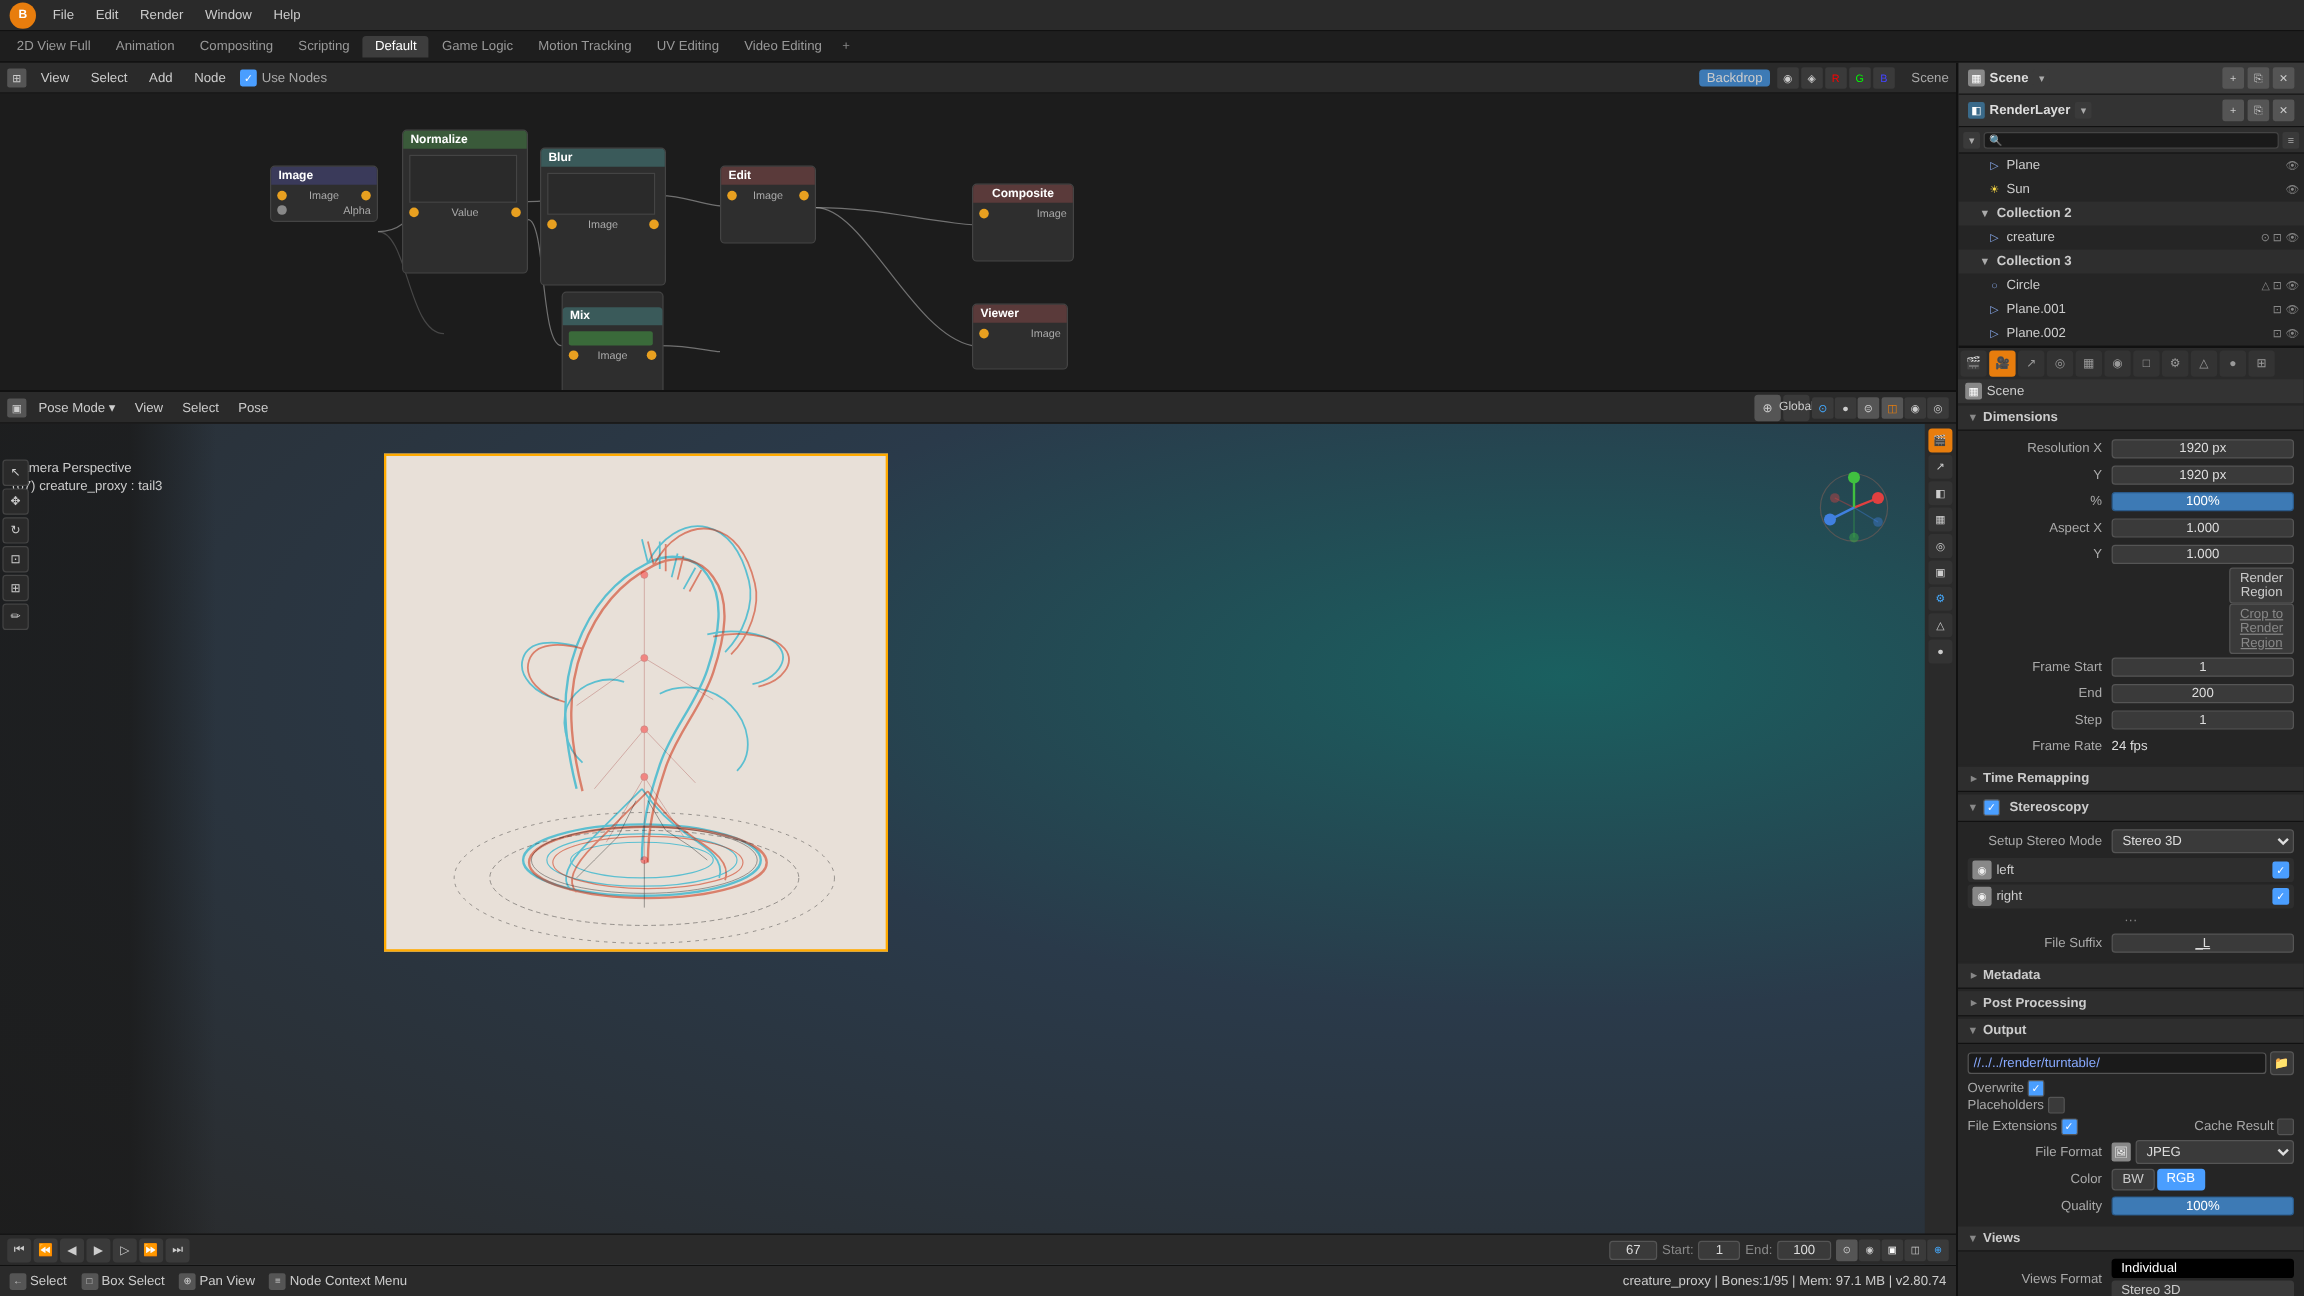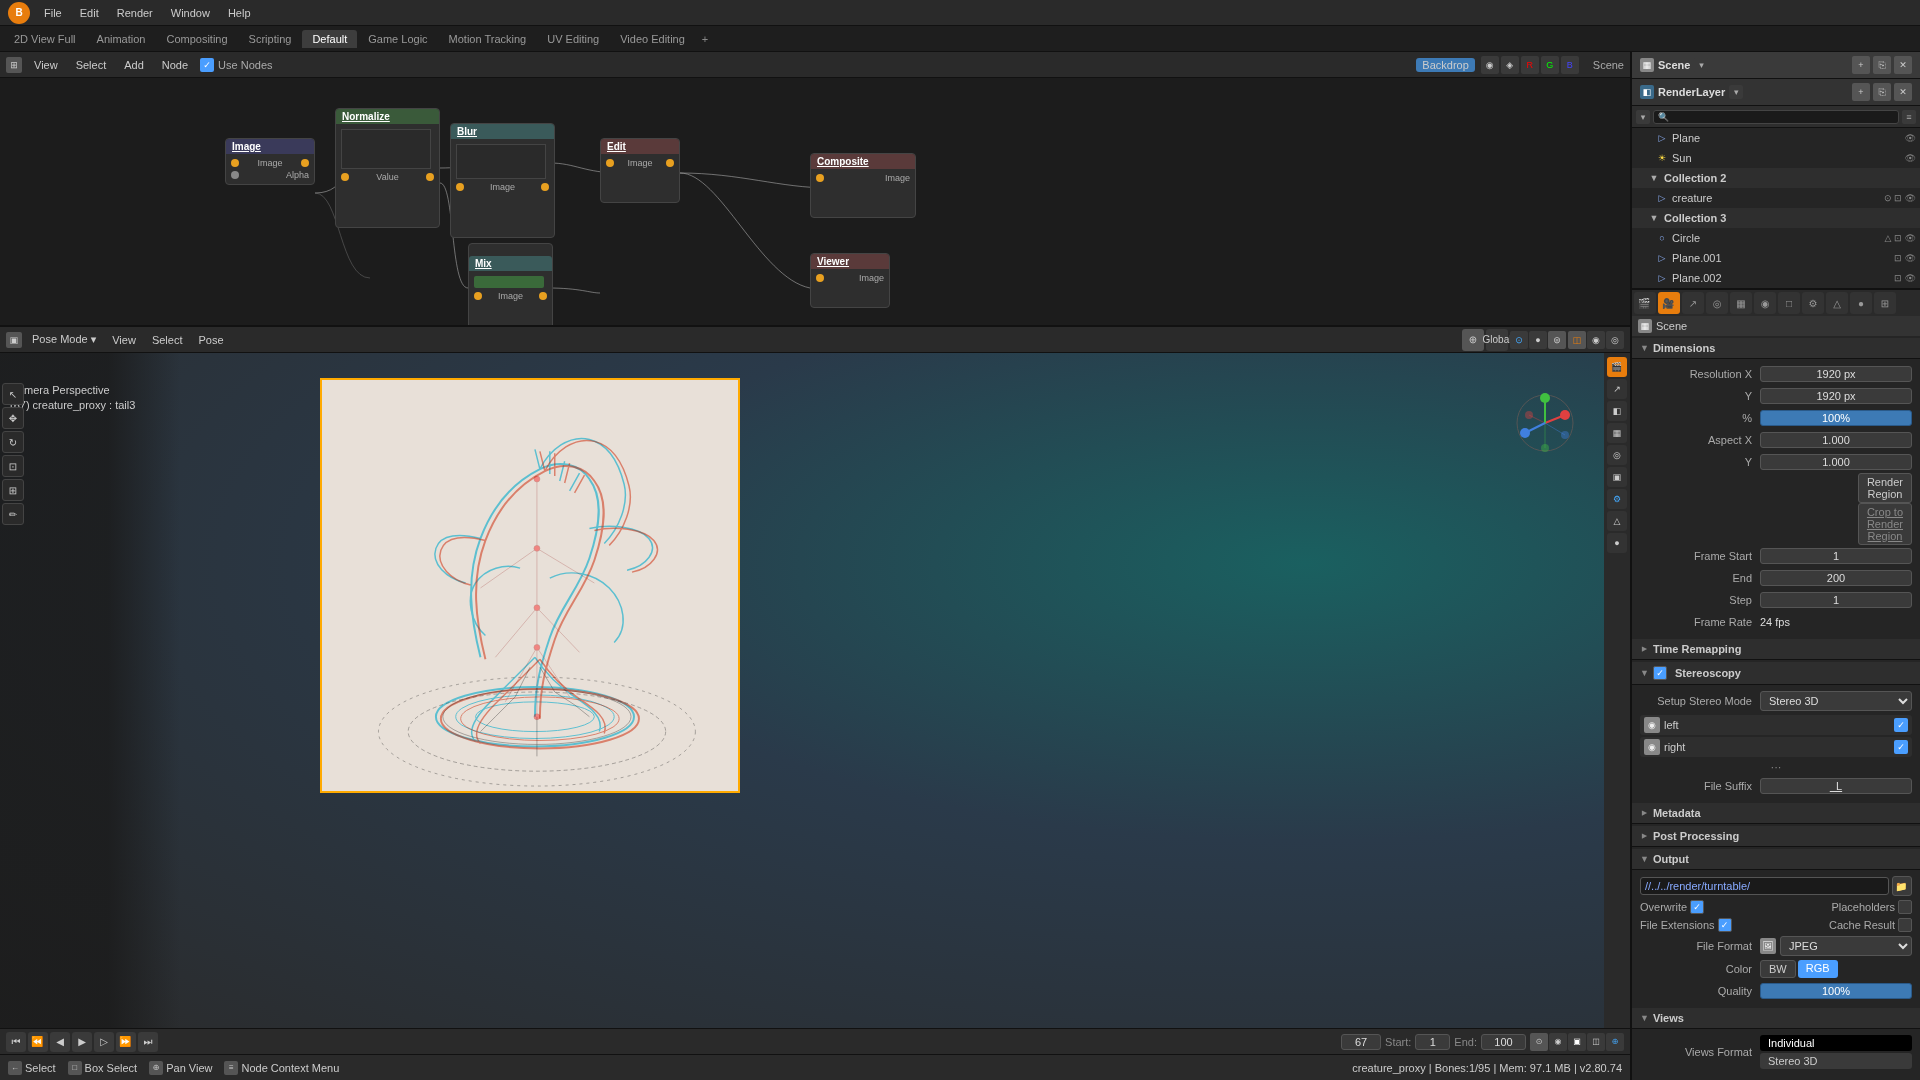--- a/index.html
+++ b/index.html
@@ -129,21 +129,20 @@
       border-radius: 4px;
       min-width: 80px;
       font-size: 10px;
     }
     .node-header {
       padding: 2px 6px;
       border-radius: 3px 3px 0 0;
       font-size: 10px;
       font-weight: bold;
       color: #fff;
-      text-decoration: underline;
     }
     .node-body { padding: 3px 5px; }
     .node-row { display: flex; justify-content: space-between; align-items: center; gap: 8px; padding: 1px 0; }
     .node-socket { width: 8px; height: 8px; border-radius: 50%; display: inline-block; }
     .socket-yellow { background: #e8a020; }
     .socket-gray { background: #888; }
 
     
     .wire-svg {
       position: absolute;
@@ -708,21 +707,21 @@
           <div class="node-header" style="background:#5a3a3a;">Edit</div>
           <div class="node-body">
             <div class="node-row">
                 <span class="node-socket socket-yellow"></span>
                 <span style="color:#aaa;font-size:9px;">Image</span>
                 <span class="node-socket socket-yellow"></span>
               </div>
           </div>
         </div>
 
-        <div class="node" style="left:810px;top:75px;width:106px;height:65px;">
+        <div class="node" style="left:810px;top:75px;width:85px;height:65px;text-align:center;">
           <div class="node-header" style="background:#5a3a3a;">Composite</div>
           <div class="node-body">
             <div class="node-row">
                 <span class="node-socket socket-yellow"></span>
                 <span style="color:#aaa;font-size:9px;">Image</span>
               </div>
           </div>
         </div>
 
         <div class="node" style="left:468px;top:165px;width:85px;height:90px;">
@@ -1162,21 +1161,21 @@
         <span class="section-arrow">▼</span>
         <span class="section-title">Output</span>
       </div>
       <div class="section-body">
 
         <div class="output-path-row">
           <input type="text" class="output-path-input" value="//../../render/turntable/" style="">
           <div class="output-path-btn">📁</div>
         </div>
 
-        <div style="display:flex;justify-content:space-between;padding:2px 0;">
+        <div style="display:flex;justify-content:space-between;padding:2px 0;flex-direction:column;">
           <div style="display:flex;align-items:center;gap:3px;">
             <span style="color:#aaa;font-size:11px;">Overwrite</span>
             <div class="prop-checkbox checked">✓</div>
           </div>
           <div style="display:flex;align-items:center;gap:3px;">
             <span style="color:#aaa;font-size:11px;">Placeholders</span>
             <div class="prop-checkbox"></div>
           </div>
         </div>
 

